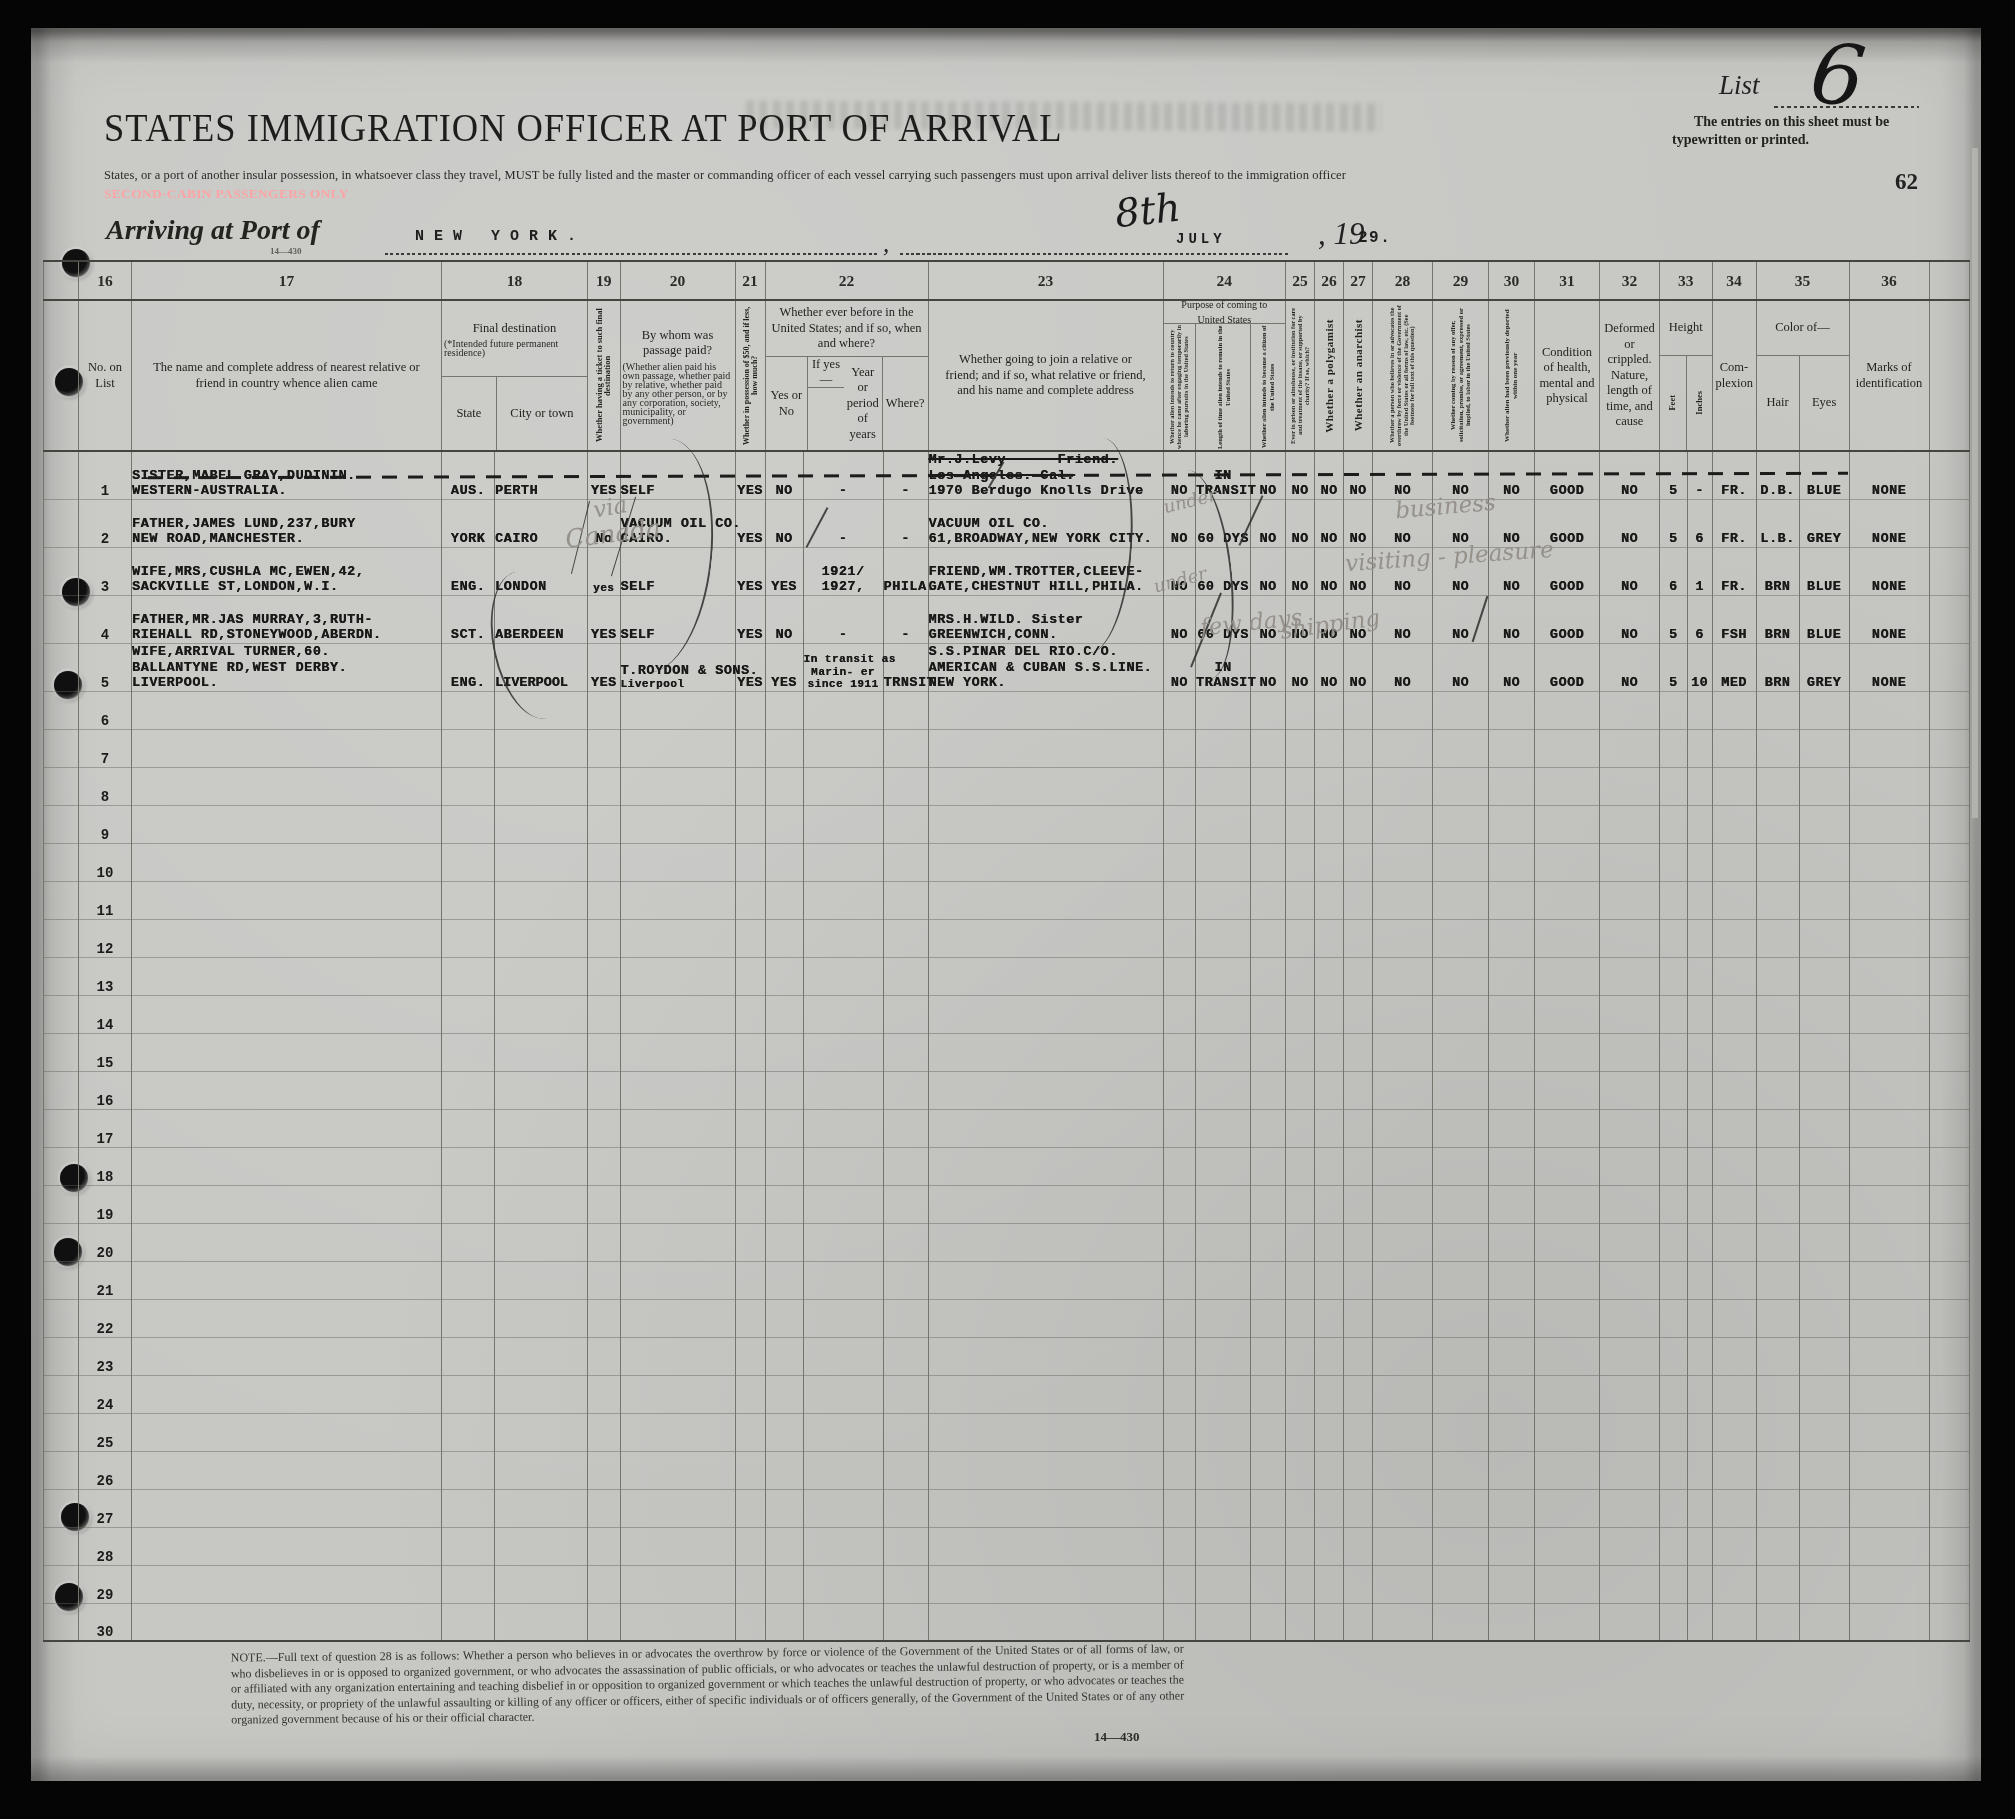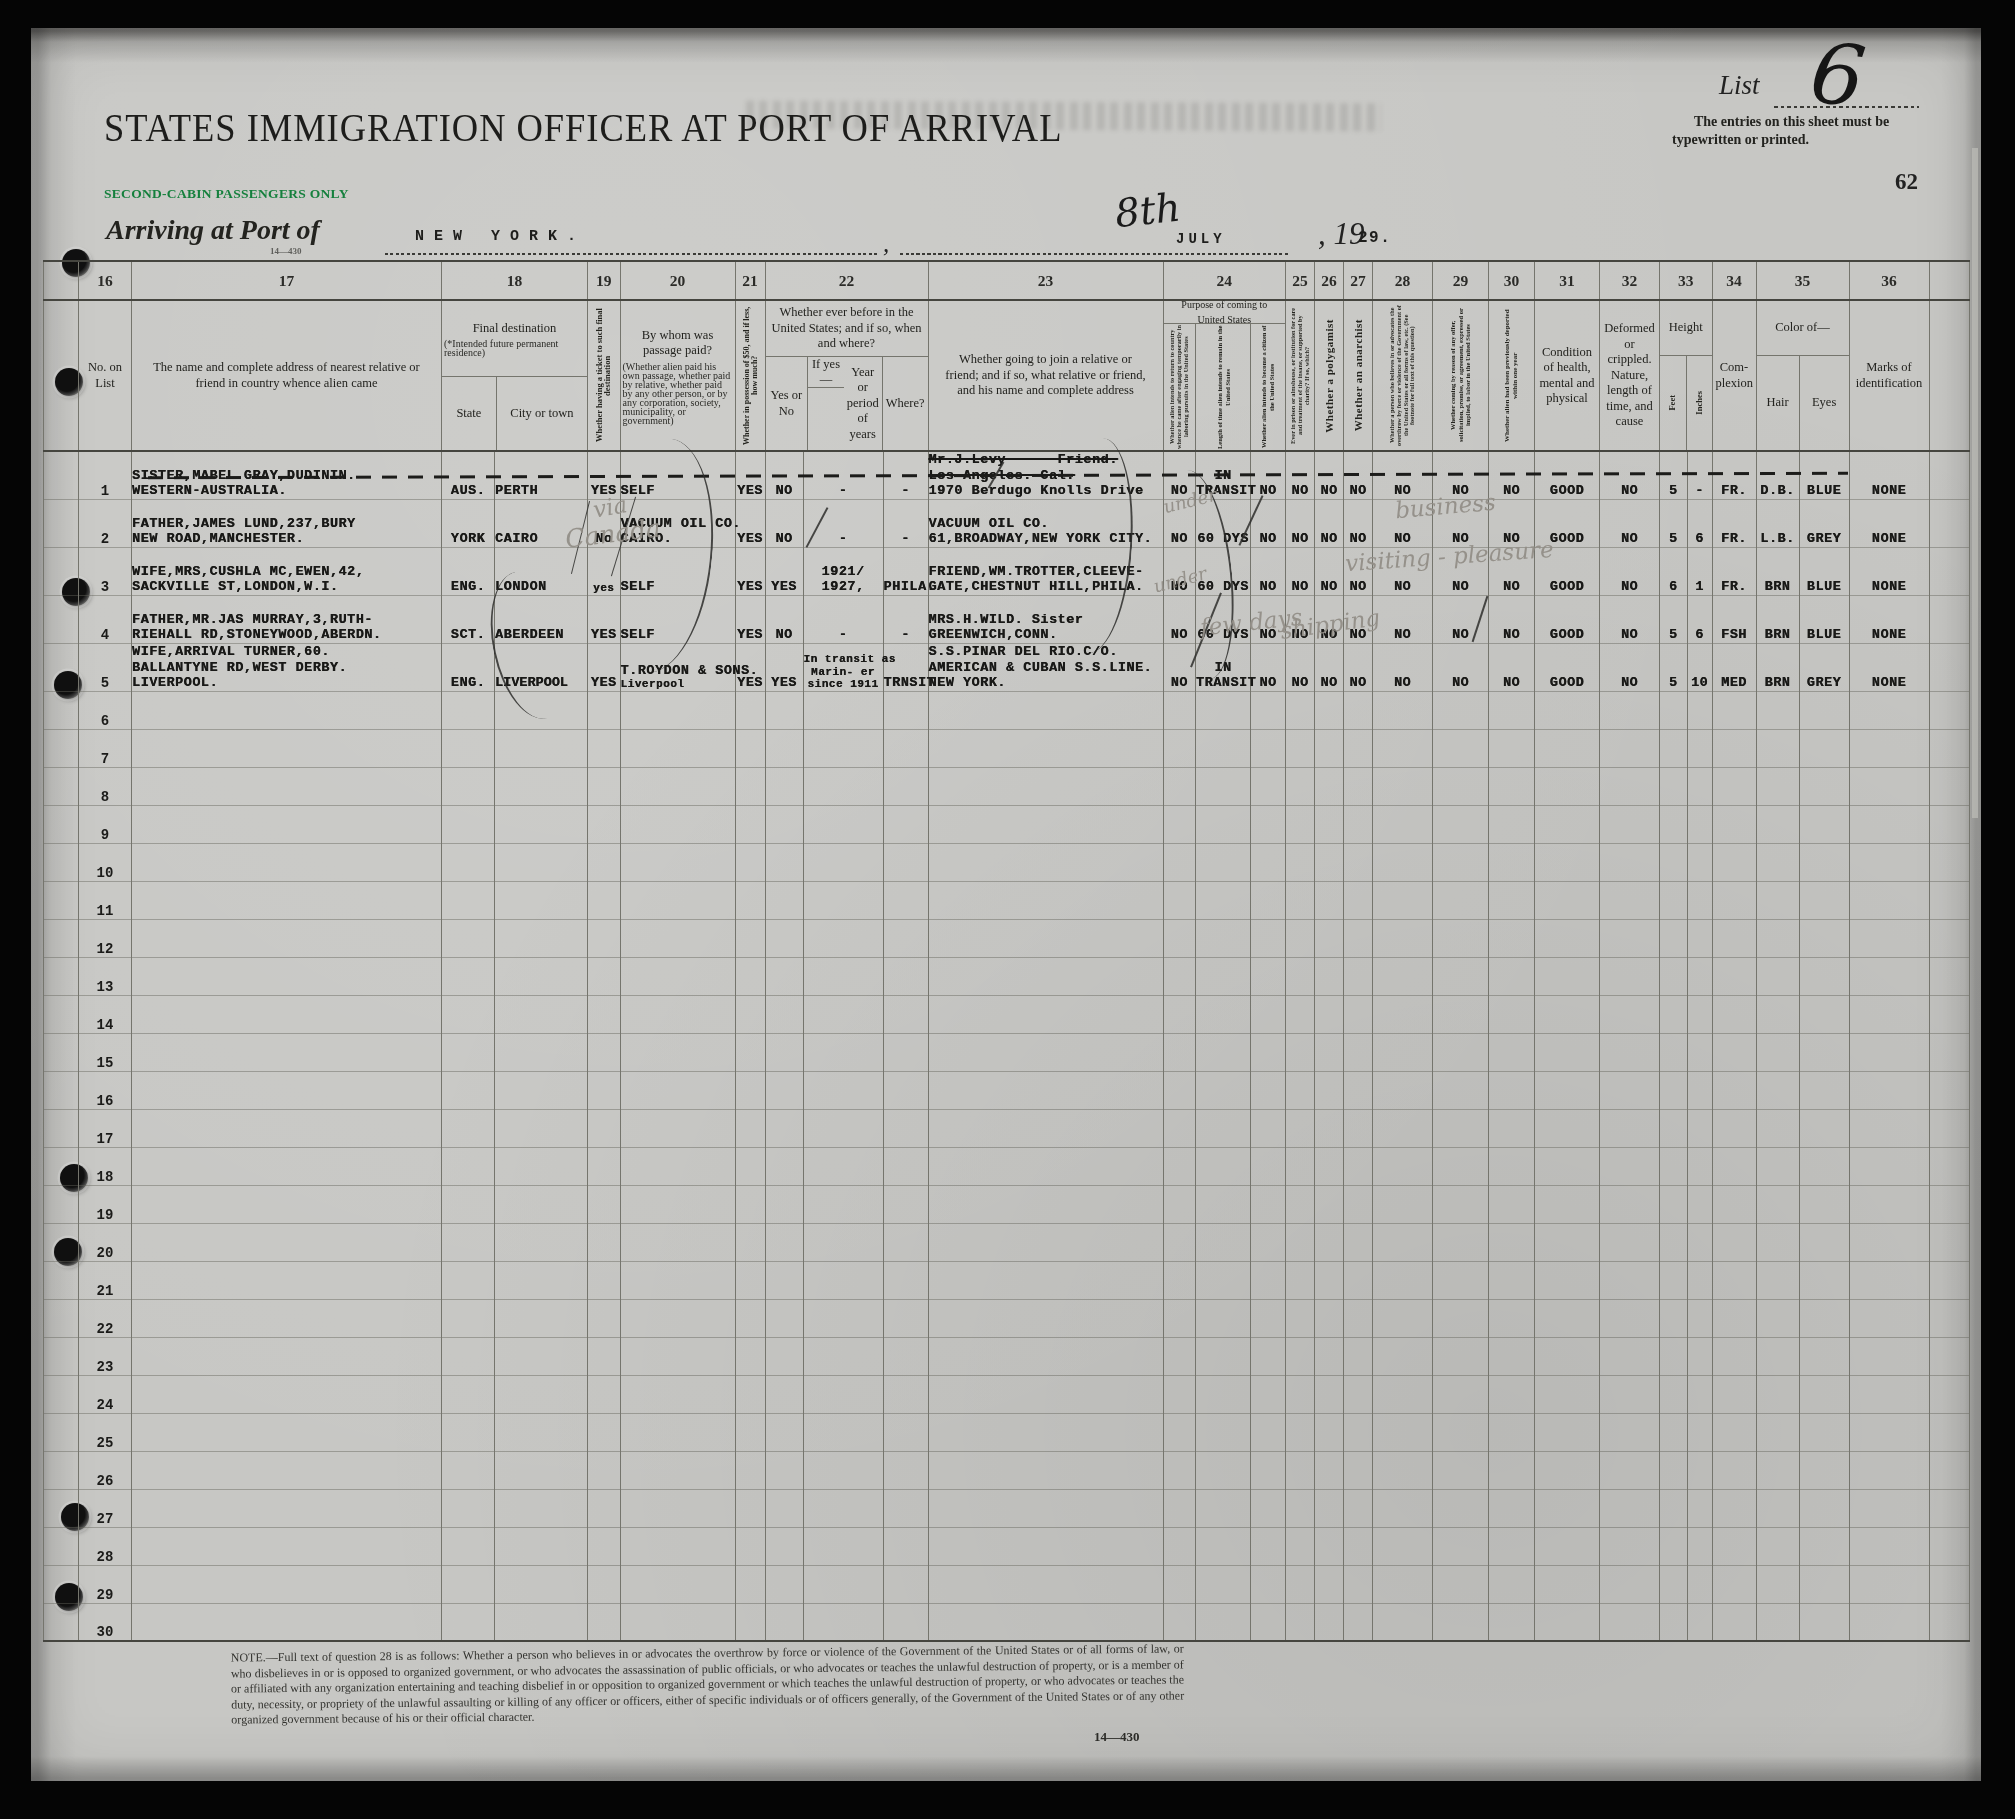--- a/index.html
+++ b/index.html
@@ -21,21 +21,21 @@
   .bleed{position:absolute;left:715px;top:74px;width:635px;height:28px;opacity:.5;
          background:repeating-linear-gradient(90deg, rgba(70,68,64,.30) 0 8px, rgba(70,68,64,0) 8px 13.5px);
          filter:blur(2px);transform:rotate(.25deg);}
   .hole{position:absolute;width:28px;height:28px;border-radius:50%;
         background:radial-gradient(circle at 42% 40%, #101010 52%, #3c3c3c 66%, #8d8d89 82%, rgba(150,150,146,0) 100%);
         box-shadow:0 0 0 2.5px rgba(255,255,255,.22), 1.5px 1.5px 4px rgba(0,0,0,.35);}
   
   .t-title{position:absolute;left:104px;top:104px;font-size:38px;letter-spacing:1px;color:#1d1d1b;
            transform:scale(.96,1.05);transform-origin:left top;white-space:nowrap;font-weight:500;}
   .t-sub{position:absolute;left:104px;top:168px;font-size:12.5px;color:#2a2a28;white-space:nowrap;letter-spacing:0.1px;}
-  .t-class{position:absolute;left:104px;top:186px;font-size:13.5px;font-weight:700;color:#15803d;letter-spacing:0.3px;}
+  .t-class{position:absolute;left:104px;top:186px;font-size:13.5px;font-weight:700;color:#fca5a5;letter-spacing:0.3px;}
   .t-pagenum{position:absolute;left:1895px;top:169px;font-size:23px;font-weight:700;color:#222;}
   .t-list{position:absolute;left:1719px;top:70px;font-size:27px;font-style:italic;color:#222;}
   .list-line{position:absolute;left:1774px;top:106px;width:145px;height:2px;
              background:repeating-linear-gradient(90deg,#3a3a36 0 3.5px,transparent 3.5px 6.5px);}
   .hw-6{position:absolute;left:1811px;top:26px;font-size:84px;font-style:italic;color:#161616;
         font-family:"DejaVu Serif",serif;transform:rotate(7deg);}
   .t-entries{position:absolute;left:1672px;top:113px;width:240px;font-size:14px;font-weight:700;
              color:#23231f;line-height:18px;text-indent:22px;}
   .t-arriving{position:absolute;left:106px;top:214px;font-size:28px;font-style:italic;font-weight:600;color:#23231f;}
   .port-line{position:absolute;left:385px;top:253px;width:495px;height:1.5px;
@@ -118,20 +118,21 @@
     <div class="hole" style="left:24px;top:1555px"></div>
   </div>
 
   <div class="t-list">List</div>
   <div class="list-line"></div>
   <div class="hw-6">6</div>
   <div class="t-entries">The entries on this sheet must be typewritten or printed.</div>
   <div class="t-pagenum">62</div>
 
   <div class="t-title">STATES IMMIGRATION OFFICER AT PORT OF ARRIVAL</div>
+  <div class="t-sub">States, or a port of another insular possession, in whatsoever class they travel, MUST be fully listed and the master or commanding officer of each vessel carrying such passengers must upon arrival deliver lists thereof to the immigration officer</div>
   <div class="t-class">SECOND-CABIN PASSENGERS ONLY</div>
 
   <div class="t-arriving">Arriving at Port of</div>
   <div class="port-line"></div>
   <div class="t-port">NEW YORK.</div>
   <div class="t-comma1">,</div>
   <div class="date-line"></div>
   <div class="hw-8th">8th</div>
   <div class="t-month">JULY</div>
   <div class="t-19">, 19</div>

